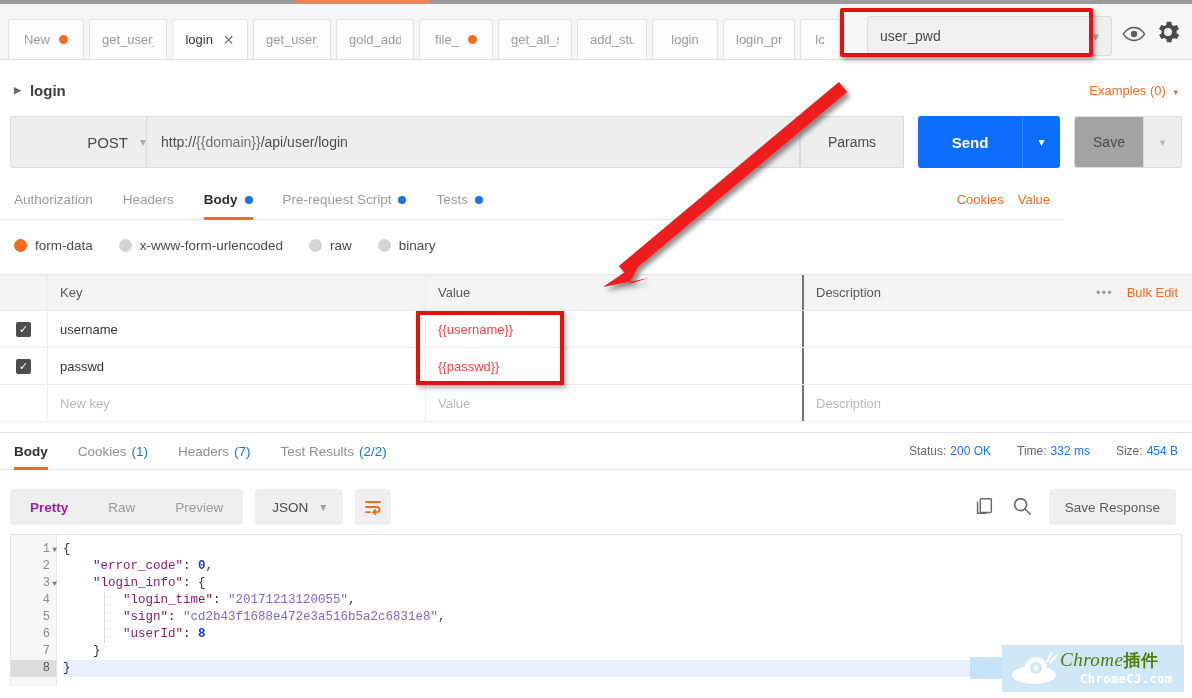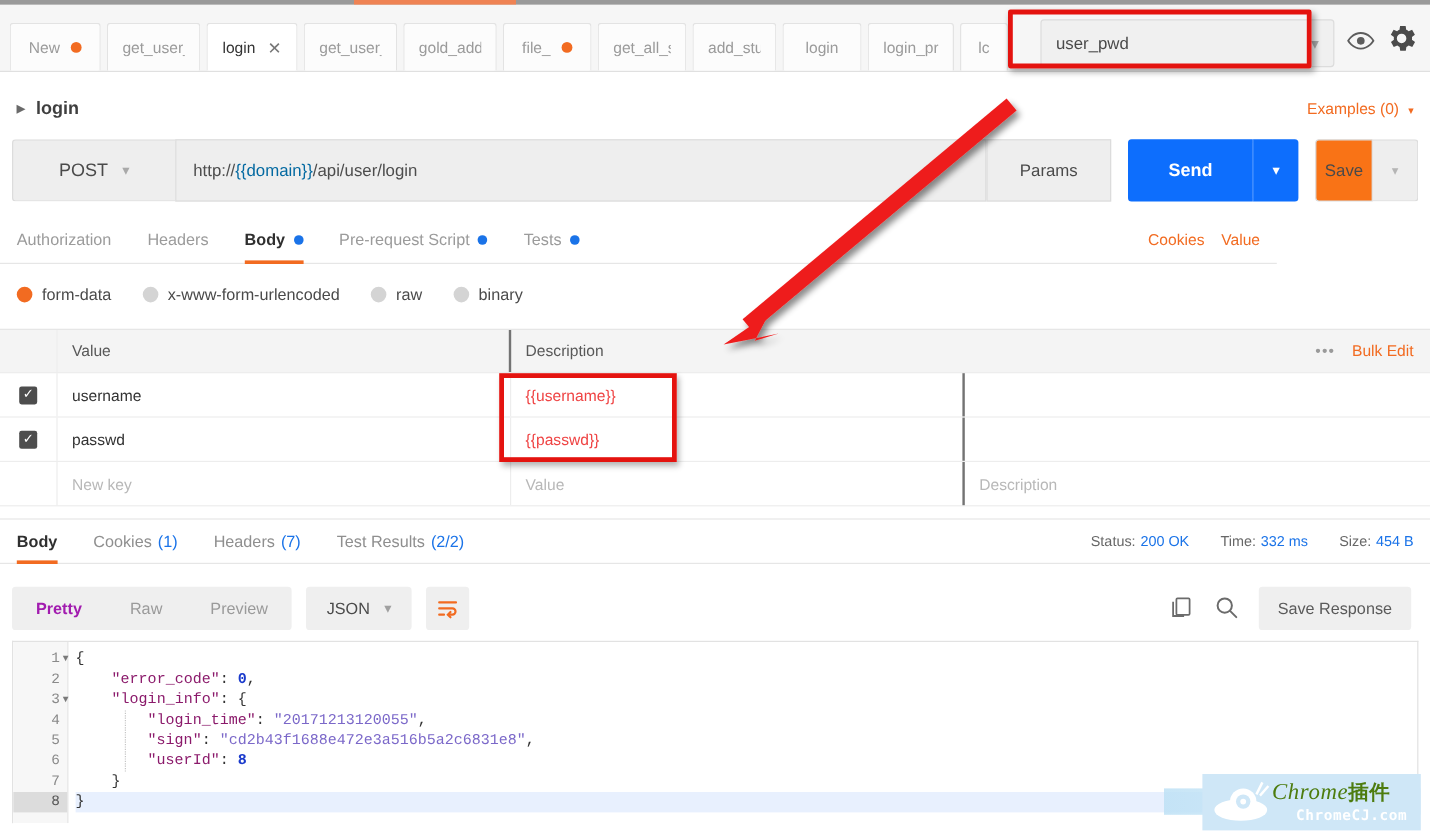--- a/index.html
+++ b/index.html
@@ -58,41 +58,41 @@
     display:flex; align-items:center; padding:0 14px; }
   #req-name { font-size:15px; font-weight:bold; color:#3f3f3f; display:flex; align-items:center; }
   #req-name .tri { margin-right:9px; color:#6a6a6a; font-size:9px; }
   #examples { margin-left:auto; color:#f26b21; font-size:13px; }
   #examples .caret { font-size:9px; margin-left:4px; }
 
   
   #urlbar { position:absolute; top:116px; left:10px; width:1172px; height:52px; display:flex; align-items:stretch; }
   #method {
     width:136px; background:#eeeeee; border:1px solid #dcdcdc; border-right:none;
-    border-radius:3px 0 0 3px; display:flex; align-items:center; justify-content:center;
+    border-radius:3px 0 0 3px; display:flex; align-items:center; justify-content:flex-end;
     font-size:15px; color:#4a4a4a;
   }
   #method .caret { margin-left:12px; color:#a9a9a9; font-size:12px; }
   #url-input {
     flex:1; background:#eeeeee; border:1px solid #dcdcdc; display:flex; align-items:center;
     padding:0 14px; font-size:14px; color:#4d4d4d; overflow:hidden; white-space:nowrap;
   }
-  .varname { color:#0369a1; }
+  .varname { color:#737373; }
   #params-btn {
     width:104px; background:#eeeeee; border:1px solid #dcdcdc; border-left:1px solid #dcdcdc;
     display:flex; align-items:center; justify-content:center; font-size:14px; color:#4a4a4a;
   }
   #send-btn {
     margin-left:14px; width:104px; background:#0d6efd; color:#fff; border-radius:3px 0 0 3px;
     display:flex; align-items:center; justify-content:center; font-size:15px; font-weight:bold;
   }
   #send-caret { width:38px; background:#0d6efd; color:#fff; border-radius:0 3px 3px 0;
     border-left:1px solid #2f84ff; display:flex; align-items:center; justify-content:center; font-size:12px; }
   #save-btn {
-    margin-left:14px; width:48px; background:#f97316; border:1px solid #dcdcdc; border-radius:3px 0 0 3px;
+    margin-left:14px; width:70px; background:#a3a3a3; border:1px solid #dcdcdc; border-radius:3px 0 0 3px;
     display:flex; align-items:center; justify-content:center; font-size:14px; color:#4a4a4a;
   }
   #save-caret { width:38px; background:#eeeeee; border:1px solid #dcdcdc; border-left:none;
     border-radius:0 3px 3px 0; display:flex; align-items:center; justify-content:center;
     font-size:11px; color:#b5b5b5; }
 
   
   #req-tabs { position:absolute; top:180px; left:0; width:1064px; height:40px;
     border-bottom:1px solid #e6e6e6; display:flex; align-items:center; padding:0 14px; }
   .rtab { height:40px; display:flex; align-items:center; margin-right:30px; color:#9b9b9b;
@@ -336,20 +336,21 @@
   </div>
   <div class="radio-wrap">
     <span class="radio"></span>
     <span>binary</span>
   </div>
 </div>
 
 <div id="kv">
   <div class="kv-row kv-head">
     <div class="c-chk"></div>
+    <div class="c-key">Key</div>
     <div class="c-val">Value</div>
     <div class="c-desc">
       <span>Description</span>
       <span id="dots">•••</span>
       <span id="bulk-edit" style="margin-left:0">Bulk Edit</span>
     </div>
   </div>
 
   <div class="kv-row">
     <div class="c-chk">

